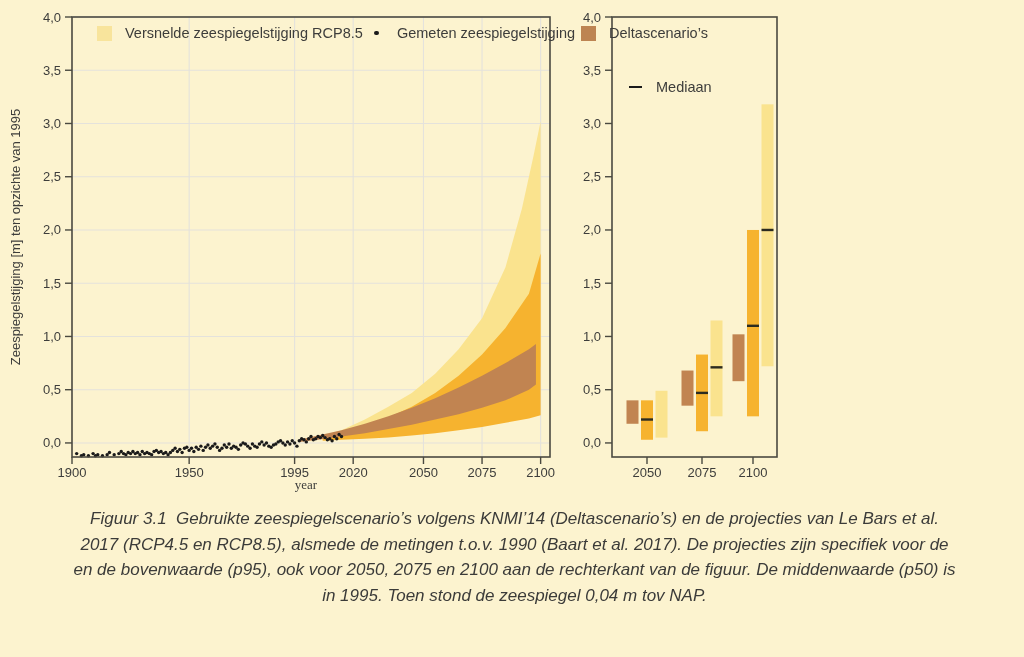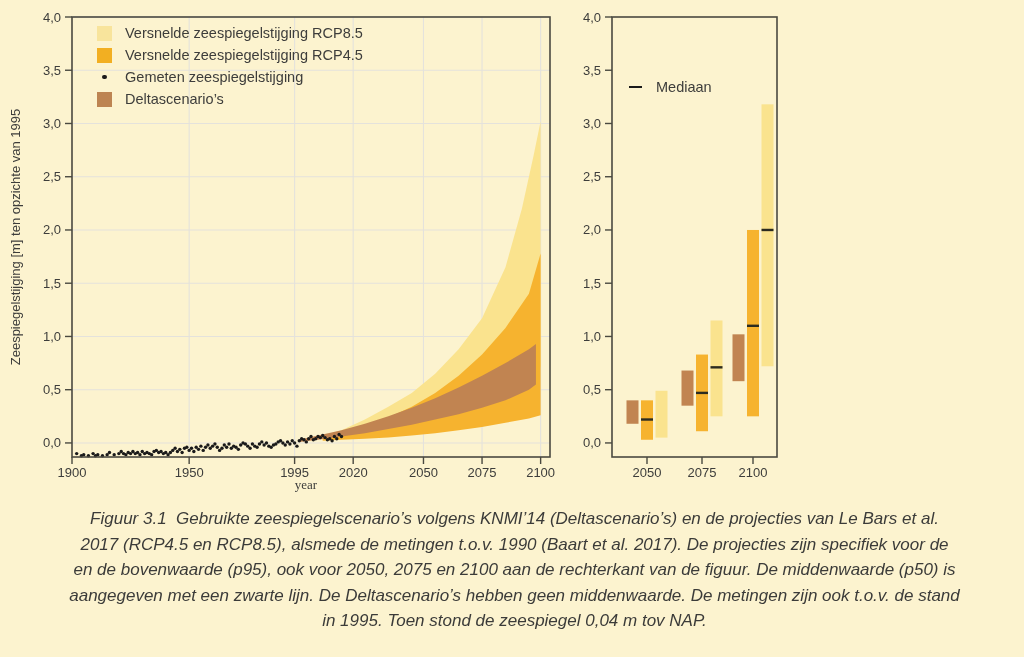--- a/index.html
+++ b/index.html
@@ -3,21 +3,21 @@
 <meta charset="utf-8">
 <style>
   html,body{margin:0;padding:0;}
   body{
     width:1024px;height:657px;position:relative;overflow:hidden;
     background:#FCF3CF;
     font-family:"Liberation Sans", sans-serif;
     color:#3D3D3B;
   }
   #charts-svg{position:absolute;left:0;top:0;}
-  .legend{position:absolute;display:flex;flex-direction:column;}
+  .legend{position:absolute;display:flex;flex-direction:row;}
   .legend-left{left:97px;top:25px;gap:6px;}
   .legend-right{left:628px;top:31px;margin-top:48px;}
   .lg-row{display:flex;align-items:center;height:16px;gap:13px;font-size:14.5px;color:#3D3D3B;}
   .swatch{display:inline-block;flex:none;}
   .swatch-box{width:15px;height:15px;}
   .swatch-dot{width:4.5px;height:4.5px;border-radius:50%;margin:5px 5.3px;}
   .swatch-dash{width:13px;height:2.6px;margin:6px 1px;}
   .axis-title{position:absolute;font-size:13px;color:#3D3D3B;white-space:nowrap;}
   .y-title-left{left:15px;top:237px;transform:translate(-50%,-50%) rotate(-90deg);}
   .x-title-left{left:306px;top:477px;transform:translateX(-50%);font-family:Liberation Serif, serif;}
@@ -227,24 +227,20 @@
     <line x1="753" x2="753" y1="457" y2="464" stroke="#4A4940" stroke-width="1.4"></line>
     <text x="753" y="477" text-anchor="middle" fill="#3D3D3B" font-size="13px" font-family="&quot;Liberation Sans&quot;, sans-serif">2100</text>
   </svg>
 
 <div class="legend legend-left">
   <div class="lg-row">
     <span class="swatch swatch-box" style="background: rgb(248, 228, 156);"></span>
     <span>Versnelde zeespiegelstijging RCP8.5</span>
   </div>
   <div class="lg-row">
-    <span class="swatch swatch-box" style="background: rgb(242, 175, 34);"></span>
-    <span>Versnelde zeespiegelstijging RCP4.5</span>
-  </div>
-  <div class="lg-row">
     <span class="swatch swatch-dot" style="background: rgb(26, 26, 26);"></span>
     <span>Gemeten zeespiegelstijging</span>
   </div>
   <div class="lg-row">
     <span class="swatch swatch-box" style="background: rgb(189, 132, 82);"></span>
     <span>Deltascenario’s</span>
   </div>
 </div>
 
 <div class="legend legend-right">
@@ -254,15 +250,14 @@
   </div>
 </div>
 
 <div class="axis-title y-title-left">Zeespiegelstijging [m] ten opzichte van 1995</div>
 <div class="axis-title x-title-left">year</div>
 
 <div class="caption">
   <div>Figuur 3.1  Gebruikte zeespiegelscenario’s volgens KNMI’14 (Deltascenario’s) en de projecties van Le Bars et al.</div>
   <div>2017 (RCP4.5 en RCP8.5), alsmede de metingen t.o.v. 1990 (Baart et al. 2017). De projecties zijn specifiek voor de</div>
   <div>en de bovenwaarde (p95), ook voor 2050, 2075 en 2100 aan de rechterkant van de figuur. De middenwaarde (p50) is</div>
-  <div>aangegeven met een zwarte lijn. De Deltascenario’s hebben geen middenwaarde. De metingen zijn ook t.o.v. de stand</div>
   <div>in 1995. Toen stond de zeespiegel 0,04 m tov NAP.</div>
 </div>
 
 </body></html>

